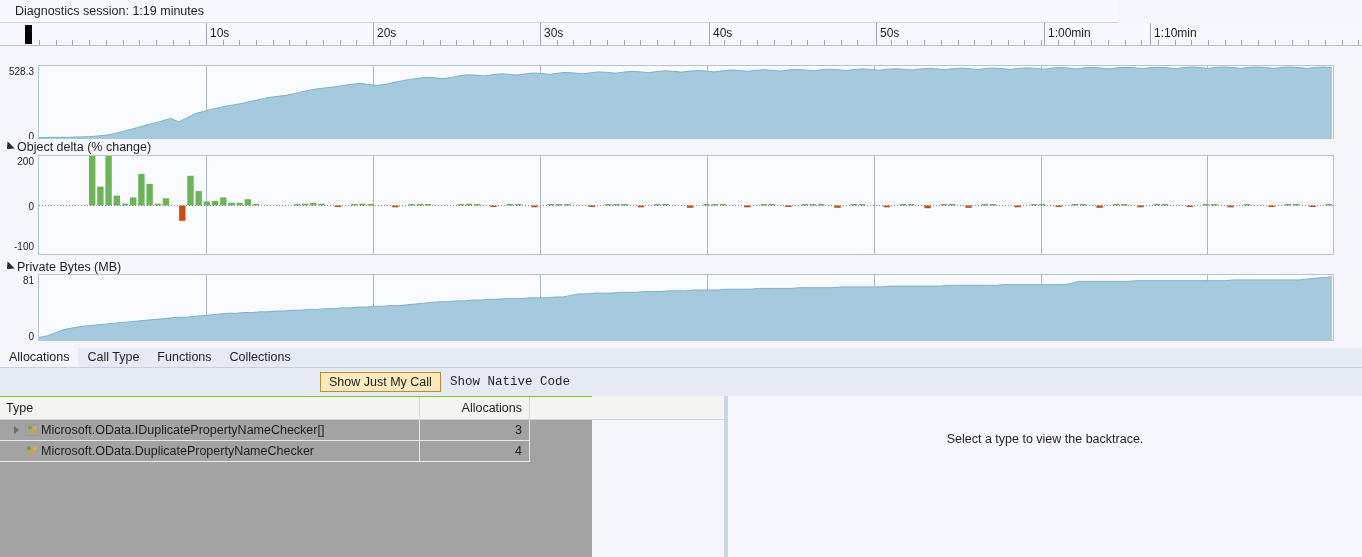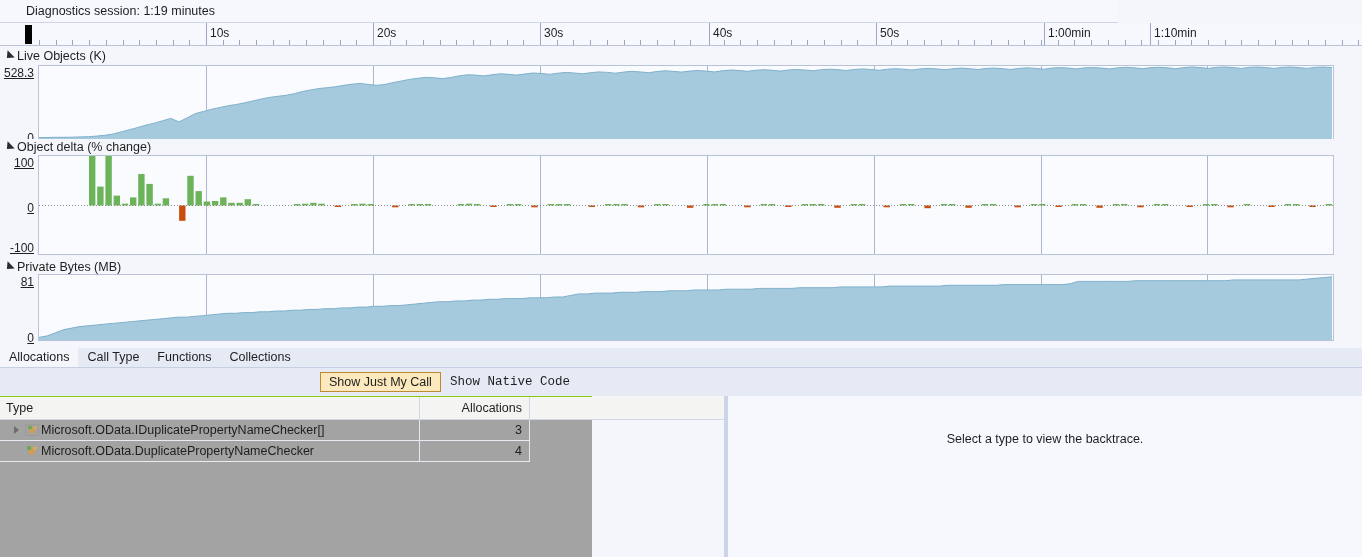--- a/index.html
+++ b/index.html
@@ -13,21 +13,21 @@
     color: #1e1e1e;
   }
   #app { position: relative; width: 1362px; height: 557px; }
 
   
   .session-header {
     position: absolute; left: 0; top: 0; width: 1118px; height: 23px;
     background: #f6f8fd;
     border-bottom: 1px solid #cdd5e6;
     display: flex; align-items: center;
-    padding-left: 26px;
+    padding-left: 15px;
     font-size: 12.5px;
   }
 
   
   .ruler {
     position: absolute; left: 0; top: 23px; width: 1362px; height: 23px;
     background: #f6f8fd;
     border-bottom: 1px solid #b9c3d8;
     overflow: hidden;
   }
@@ -65,25 +65,24 @@
     transform: rotate(-45deg);
   }
   .graph-area {
     position: absolute;
     background: #fafbff;
     border: 1px solid #b9c3d8;
     overflow: hidden;
   }
   .axis-label {
     position: absolute;
-    font-size: 12px;
+    font-size: 10px;
     text-align: right;
     width: 34px;
     color: #1e1e1e;
-    text-decoration: underline;
   }
   .graph-svg { position: absolute; left: 0; top: 0; }
 
   
   .tabstrip {
     position: absolute; left: 0; top: 348px; width: 1362px; height: 20px;
     background: #e6eaf5;
     border-bottom: 1px solid #c7cfe2;
     display: flex; align-items: flex-end;
   }
@@ -302,45 +301,41 @@
         <div class="ruler-minor" style="left:1258px"></div>
         <div class="ruler-minor" style="left:1275px"></div>
         <div class="ruler-minor" style="left:1292px"></div>
         <div class="ruler-minor" style="left:1308px"></div>
         <div class="ruler-minor" style="left:1325px"></div>
         <div class="ruler-minor" style="left:1342px"></div>
         <div class="ruler-minor" style="left:1358px"></div>
       </div>
   </div>
 
-  <div class="graph-title" style="top:48px">
-    <span class="tri"></span>
-    <span>Live Objects (K)</span>
-  </div>
   <div class="axis-label" style="left:0px; top:66px;">528.3</div>
   <div class="axis-label" style="left:0px; top:131px;">0</div>
   <div class="graph-area" id="graph-live-objects" style="left:38px; top:65px; width:1296px; height:75px;">
       <svg width="1294" height="73" class="graph-svg">
         <line x1="167.5" x2="167.5" y1="0" y2="73" stroke="#aab6cc" stroke-width="1"></line>
         <line x1="334.5" x2="334.5" y1="0" y2="73" stroke="#aab6cc" stroke-width="1"></line>
         <line x1="501.5" x2="501.5" y1="0" y2="73" stroke="#aab6cc" stroke-width="1"></line>
         <line x1="668.5" x2="668.5" y1="0" y2="73" stroke="#aab6cc" stroke-width="1"></line>
         <line x1="835.5" x2="835.5" y1="0" y2="73" stroke="#aab6cc" stroke-width="1"></line>
         <line x1="1002.5" x2="1002.5" y1="0" y2="73" stroke="#aab6cc" stroke-width="1"></line>
         <line x1="1168.5" x2="1168.5" y1="0" y2="73" stroke="#aab6cc" stroke-width="1"></line>
         <path d="M0.0,71.5 L8.2,71.5 L16.5,71.3 L24.7,71.3 L32.9,71.2 L41.2,70.9 L49.4,70.7 L57.6,70.1 L65.9,69.3 L74.1,68.0 L82.4,65.8 L90.6,63.7 L98.8,61.5 L107.1,59.1 L115.3,57.2 L123.5,54.8 L131.8,52.4 L140.0,55.9 L148.2,51.8 L156.5,47.5 L164.7,45.4 L172.9,43.2 L181.2,41.4 L189.4,39.7 L197.7,38.4 L205.9,36.8 L214.1,34.9 L222.4,33.0 L230.6,31.4 L238.8,30.3 L247.1,29.3 L255.3,27.7 L263.5,25.5 L271.8,23.9 L280.0,22.5 L288.2,21.7 L296.5,20.7 L304.7,19.3 L313.0,18.2 L321.2,17.4 L329.4,18.5 L337.7,19.3 L345.9,18.5 L354.1,16.6 L362.4,15.0 L370.6,13.4 L378.8,12.3 L387.1,11.3 L395.3,11.8 L403.5,12.6 L411.8,11.5 L420.0,9.9 L428.3,8.8 L436.5,9.1 L444.7,9.9 L453.0,8.8 L461.2,7.8 L469.4,8.3 L477.7,9.1 L485.9,8.0 L494.1,7.0 L502.4,7.5 L510.6,8.3 L518.8,7.2 L527.1,6.4 L535.3,7.0 L543.6,7.8 L551.8,6.7 L560.0,5.9 L568.3,6.4 L576.5,7.2 L584.7,6.1 L593.0,5.3 L601.2,5.9 L609.4,6.7 L617.7,5.6 L625.9,4.8 L634.1,5.3 L642.4,6.1 L650.6,5.1 L658.9,4.5 L667.1,5.1 L675.3,5.9 L683.6,4.8 L691.8,4.0 L700.0,4.5 L708.3,5.3 L716.5,4.3 L724.7,3.7 L733.0,4.3 L741.2,5.1 L749.4,4.0 L757.7,3.5 L765.9,4.0 L774.2,4.8 L782.4,3.7 L790.6,3.2 L798.9,3.7 L807.1,4.5 L815.3,3.5 L823.6,2.9 L831.8,3.5 L840.0,4.3 L848.3,3.2 L856.5,2.7 L864.7,3.2 L873.0,4.0 L881.2,2.9 L889.5,2.4 L897.7,2.9 L905.9,3.7 L914.2,2.7 L922.4,2.1 L930.6,2.7 L938.9,3.5 L947.1,2.4 L955.3,2.1 L963.6,2.7 L971.8,3.5 L980.0,2.4 L988.3,1.8 L996.5,2.4 L1004.8,3.2 L1013.0,2.1 L1021.2,1.6 L1029.5,2.1 L1037.7,2.9 L1045.9,1.8 L1054.2,1.6 L1062.4,2.1 L1070.6,2.9 L1078.9,1.8 L1087.1,1.3 L1095.3,1.8 L1103.6,2.7 L1111.8,1.6 L1120.1,1.3 L1128.3,1.8 L1136.5,2.7 L1144.8,1.6 L1153.0,1.0 L1161.2,1.6 L1169.5,2.4 L1177.7,1.3 L1185.9,1.0 L1194.2,1.6 L1202.4,2.4 L1210.6,1.3 L1218.9,1.0 L1227.1,1.6 L1235.4,2.4 L1243.6,1.3 L1251.8,1.0 L1260.1,1.6 L1268.3,2.4 L1276.5,1.3 L1284.8,1.0 L1293.0,1.6 L1293,73 L0,73 Z" fill="#a5cade"></path>
         <path d="M0.0,71.5 L8.2,71.5 L16.5,71.3 L24.7,71.3 L32.9,71.2 L41.2,70.9 L49.4,70.7 L57.6,70.1 L65.9,69.3 L74.1,68.0 L82.4,65.8 L90.6,63.7 L98.8,61.5 L107.1,59.1 L115.3,57.2 L123.5,54.8 L131.8,52.4 L140.0,55.9 L148.2,51.8 L156.5,47.5 L164.7,45.4 L172.9,43.2 L181.2,41.4 L189.4,39.7 L197.7,38.4 L205.9,36.8 L214.1,34.9 L222.4,33.0 L230.6,31.4 L238.8,30.3 L247.1,29.3 L255.3,27.7 L263.5,25.5 L271.8,23.9 L280.0,22.5 L288.2,21.7 L296.5,20.7 L304.7,19.3 L313.0,18.2 L321.2,17.4 L329.4,18.5 L337.7,19.3 L345.9,18.5 L354.1,16.6 L362.4,15.0 L370.6,13.4 L378.8,12.3 L387.1,11.3 L395.3,11.8 L403.5,12.6 L411.8,11.5 L420.0,9.9 L428.3,8.8 L436.5,9.1 L444.7,9.9 L453.0,8.8 L461.2,7.8 L469.4,8.3 L477.7,9.1 L485.9,8.0 L494.1,7.0 L502.4,7.5 L510.6,8.3 L518.8,7.2 L527.1,6.4 L535.3,7.0 L543.6,7.8 L551.8,6.7 L560.0,5.9 L568.3,6.4 L576.5,7.2 L584.7,6.1 L593.0,5.3 L601.2,5.9 L609.4,6.7 L617.7,5.6 L625.9,4.8 L634.1,5.3 L642.4,6.1 L650.6,5.1 L658.9,4.5 L667.1,5.1 L675.3,5.9 L683.6,4.8 L691.8,4.0 L700.0,4.5 L708.3,5.3 L716.5,4.3 L724.7,3.7 L733.0,4.3 L741.2,5.1 L749.4,4.0 L757.7,3.5 L765.9,4.0 L774.2,4.8 L782.4,3.7 L790.6,3.2 L798.9,3.7 L807.1,4.5 L815.3,3.5 L823.6,2.9 L831.8,3.5 L840.0,4.3 L848.3,3.2 L856.5,2.7 L864.7,3.2 L873.0,4.0 L881.2,2.9 L889.5,2.4 L897.7,2.9 L905.9,3.7 L914.2,2.7 L922.4,2.1 L930.6,2.7 L938.9,3.5 L947.1,2.4 L955.3,2.1 L963.6,2.7 L971.8,3.5 L980.0,2.4 L988.3,1.8 L996.5,2.4 L1004.8,3.2 L1013.0,2.1 L1021.2,1.6 L1029.5,2.1 L1037.7,2.9 L1045.9,1.8 L1054.2,1.6 L1062.4,2.1 L1070.6,2.9 L1078.9,1.8 L1087.1,1.3 L1095.3,1.8 L1103.6,2.7 L1111.8,1.6 L1120.1,1.3 L1128.3,1.8 L1136.5,2.7 L1144.8,1.6 L1153.0,1.0 L1161.2,1.6 L1169.5,2.4 L1177.7,1.3 L1185.9,1.0 L1194.2,1.6 L1202.4,2.4 L1210.6,1.3 L1218.9,1.0 L1227.1,1.6 L1235.4,2.4 L1243.6,1.3 L1251.8,1.0 L1260.1,1.6 L1268.3,2.4 L1276.5,1.3 L1284.8,1.0 L1293.0,1.6 " fill="none" stroke="#7fb0cb" stroke-width="1"></path>
       </svg>
     </div>
 
   <div class="graph-title" style="top:139px">
     <span class="tri"></span>
     <span>Object delta (% change)</span>
   </div>
-  <div class="axis-label" style="left:0px; top:156px;">100</div>
+  <div class="axis-label" style="left:0px; top:156px;">200</div>
   <div class="axis-label" style="left:0px; top:201px;">0</div>
   <div class="axis-label" style="left:0px; top:241px;">-100</div>
   <div class="graph-area" id="graph-object-delta" style="left:38px; top:155px; width:1296px; height:100px;">
       <svg width="1294" height="98" class="graph-svg">
         <line x1="167.5" x2="167.5" y1="0" y2="98" stroke="#aab6cc" stroke-width="1"></line>
         <line x1="334.5" x2="334.5" y1="0" y2="98" stroke="#aab6cc" stroke-width="1"></line>
         <line x1="501.5" x2="501.5" y1="0" y2="98" stroke="#aab6cc" stroke-width="1"></line>
         <line x1="668.5" x2="668.5" y1="0" y2="98" stroke="#aab6cc" stroke-width="1"></line>
         <line x1="835.5" x2="835.5" y1="0" y2="98" stroke="#aab6cc" stroke-width="1"></line>
         <line x1="1002.5" x2="1002.5" y1="0" y2="98" stroke="#aab6cc" stroke-width="1"></line>

